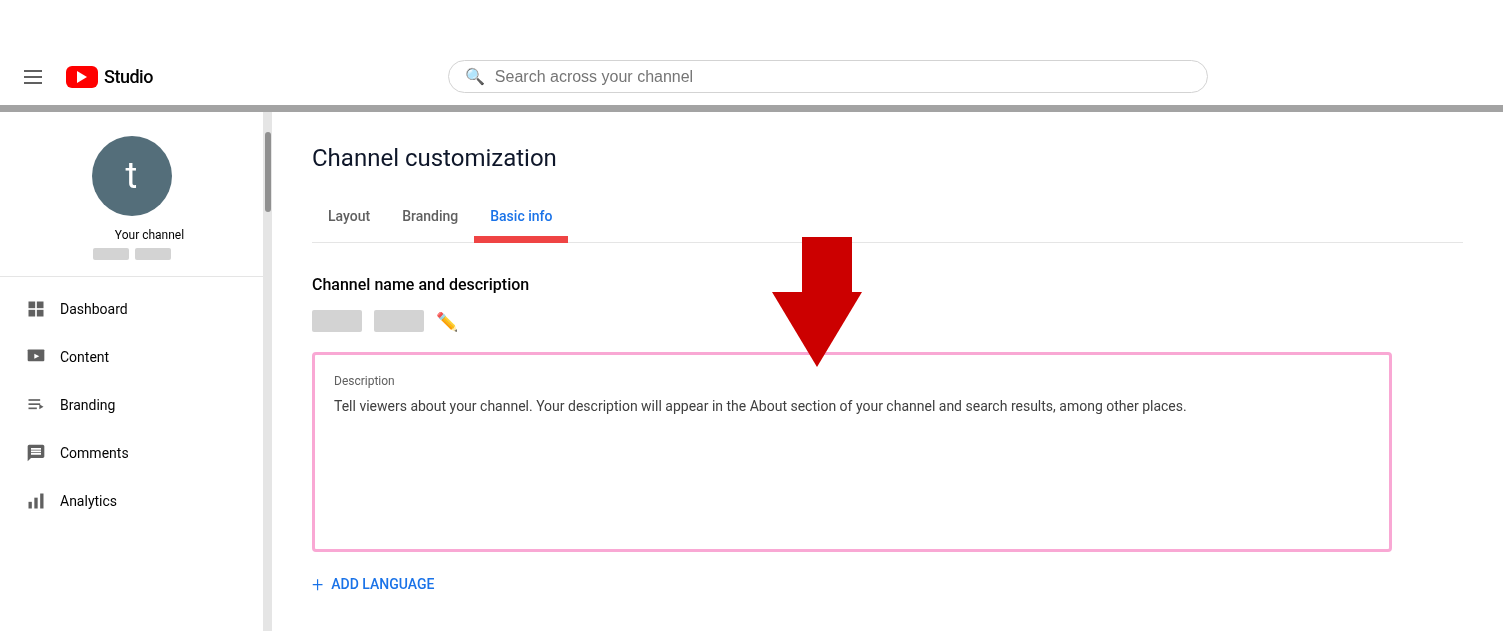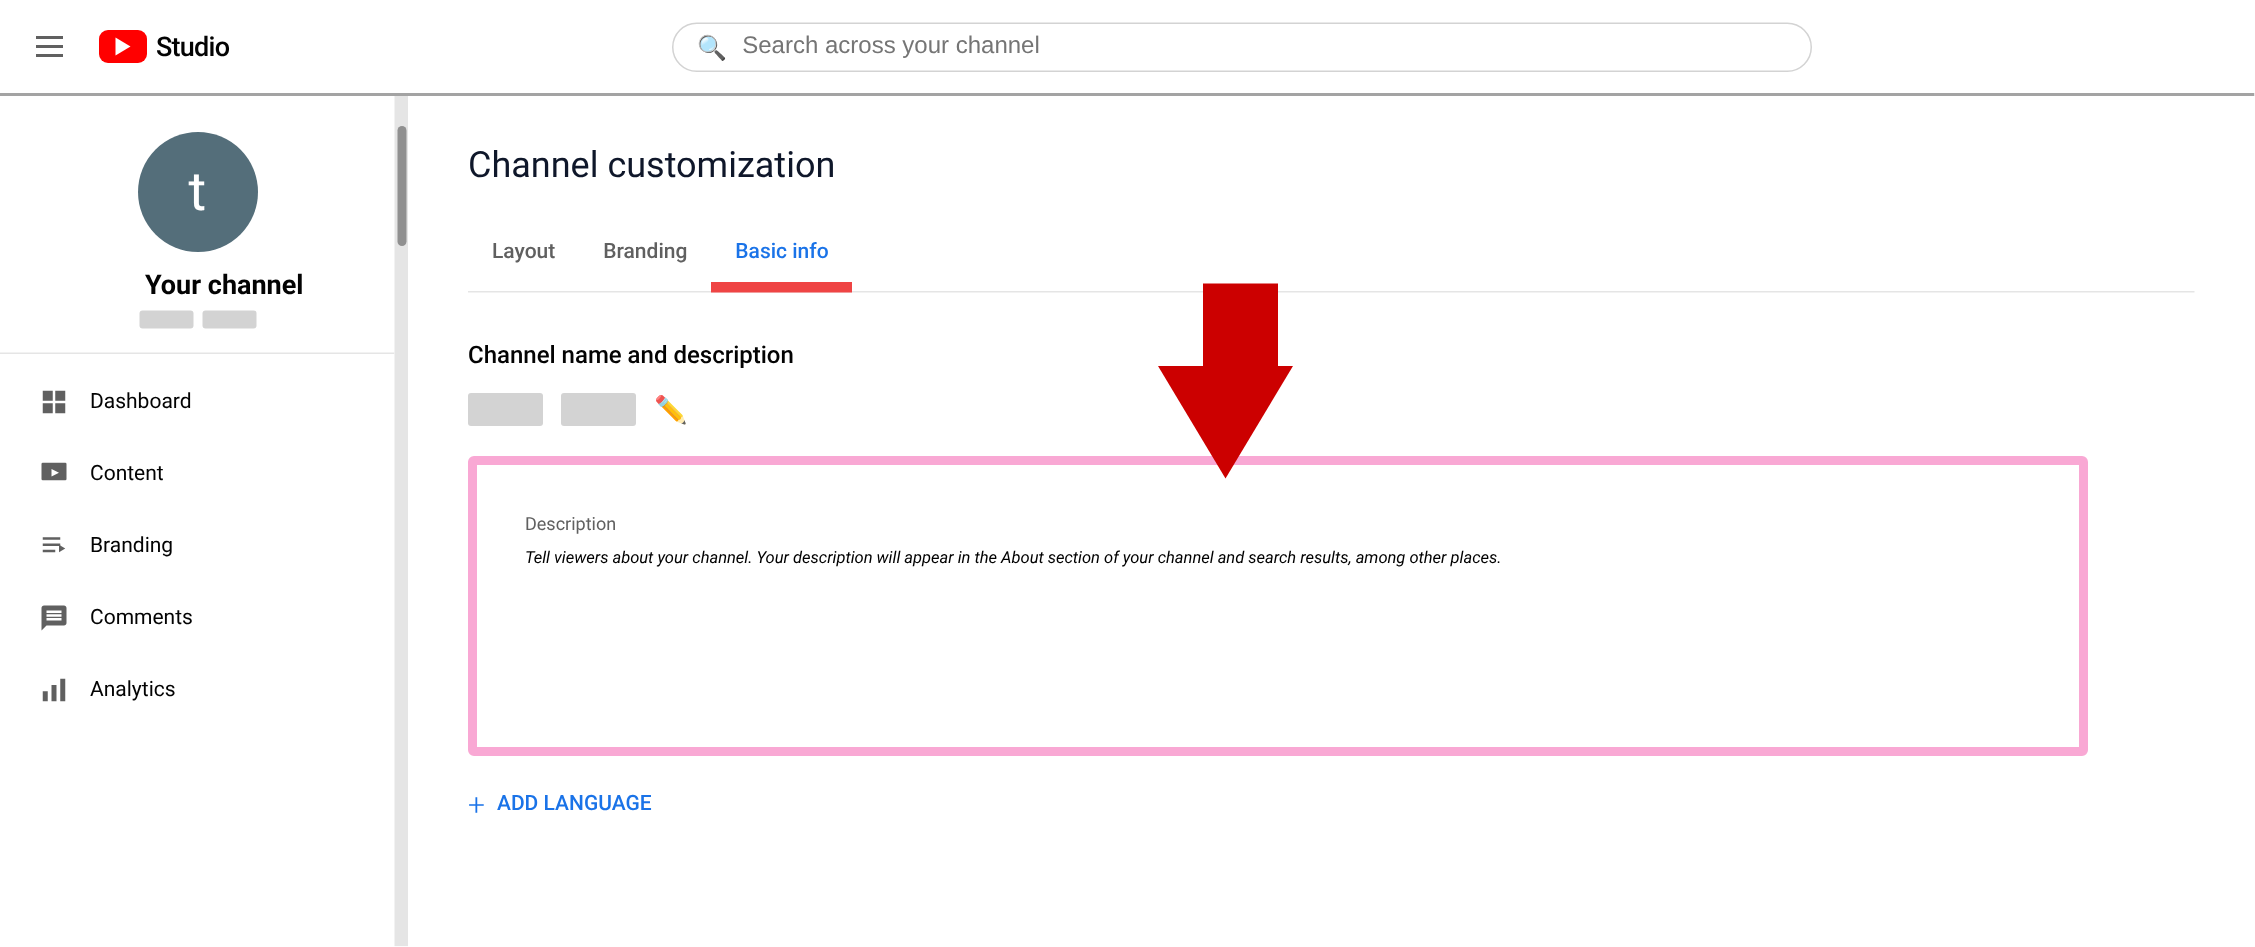--- a/index.html
+++ b/index.html
@@ -4,24 +4,25 @@
   <style>
     * { box-sizing: border-box; margin: 0; padding: 0; }
     body { font-family: 'Roboto', Arial, sans-serif; background: #fff; color: #030303; width: 1503px; height: 631px; overflow: hidden; display: flex; flex-direction: column; }
 
     
     .header {
       display: flex;
       align-items: center;
       height: 64px;
       padding: 0 16px;
-      border-bottom: 2px solid #a3a3a3;
+      border-bottom: 7px solid #a3a3a3;
       background: #fff;
       flex-shrink: 0;
       gap: 16px;
+      margin-top: 48px;
     }
     .header-left { display: flex; align-items: center; gap: 16px; }
     .hamburger { display: flex; flex-direction: column; gap: 4px; cursor: pointer; padding: 8px; }
     .hamburger span { display: block; width: 18px; height: 2px; background: #606060; }
     .logo { display: flex; align-items: center; gap: 6px; text-decoration: none; }
     .logo-icon { width: 32px; height: 22px; background: #ff0000; border-radius: 6px; display: flex; align-items: center; justify-content: center; }
     .logo-icon::after { content: ''; border-left: 10px solid #fff; border-top: 6px solid transparent; border-bottom: 6px solid transparent; }
     .logo-text { font-size: 18px; font-weight: 500; color: #030303; letter-spacing: -0.5px; }
     .search-bar {
       flex: 1;
@@ -61,21 +62,21 @@
       padding: 24px 16px 16px;
       border-bottom: 1px solid #e5e5e5;
     }
     .avatar {
       width: 80px; height: 80px; border-radius: 50%;
       background: #546e7a;
       display: flex; align-items: center; justify-content: center;
       font-size: 36px; color: #fff; font-weight: 400;
       margin-bottom: 12px;
     }
-    .channel-name { font-size: 18px; font-weight: 700; color: #030303; margin-bottom: 6px; margin-left: 36px; }
+    .channel-name { font-size: 12px; font-weight: 400; color: #030303; margin-bottom: 6px; margin-left: 36px; }
     .channel-handle {
       display: flex; gap: 6px;
     }
     .handle-block { width: 36px; height: 12px; background: #d3d3d3; border-radius: 2px; }
 
     .nav-items { padding: 8px 0; }
     .nav-item {
       display: flex; align-items: center; gap: 12px;
       padding: 12px 24px;
       cursor: pointer;
@@ -107,30 +108,30 @@
     .section { margin-top: 32px; }
     .section-title { font-size: 16px; font-weight: 500; color: #030303; margin-bottom: 16px; }
 
     
     .channel-name-row { display: flex; align-items: center; gap: 12px; margin-bottom: 20px; }
     .name-block { width: 50px; height: 22px; background: #d3d3d3; border-radius: 2px; }
     .edit-icon { color: #606060; cursor: pointer; font-size: 18px; }
 
     
     .description-container {
-      border: 6px solid #f9a8d4;
+      border: 3px solid #f9a8d4;
       border-radius: 4px;
-      padding: 32px;
+      padding: 19px;
       min-height: 200px;
       width: 100%;
       max-width: 1080px;
       position: relative;
     }
     .desc-label { font-size: 12px; color: #606060; margin-bottom: 8px; }
-    .desc-placeholder { font-size: 11px; color: #000000; line-height: 1.5; font-style: italic; }
+    .desc-placeholder { font-size: 14px; color: #404040; line-height: 1.5; }
 
     
     .add-language {
       display: flex; align-items: center; gap: 8px;
       color: #1a73e8; font-size: 14px; font-weight: 500;
       cursor: pointer; margin-top: 20px;
     }
     .add-language-plus { font-size: 20px; font-weight: 300; }
 
     

